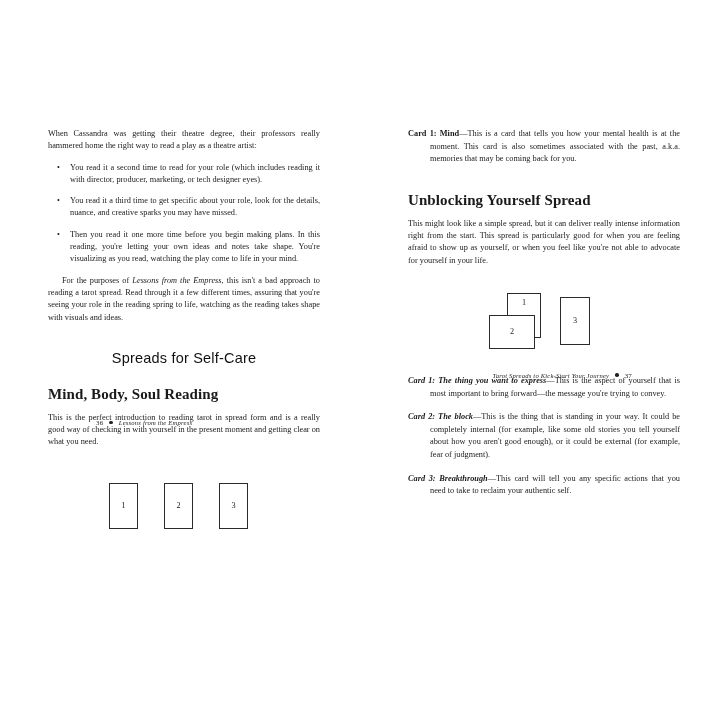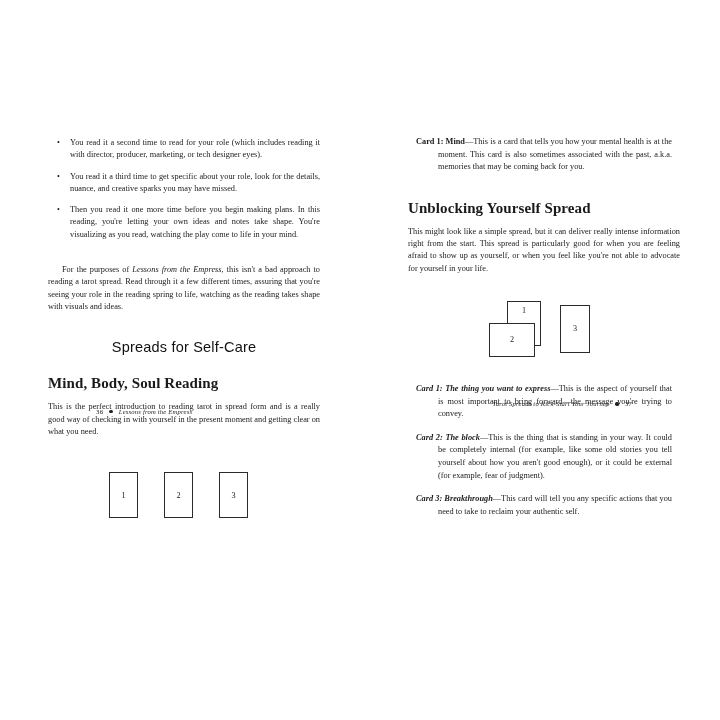--- a/index.html
+++ b/index.html
@@ -31,21 +31,21 @@
   .page-right { left: 408px; }
 
   p {
     margin: 0 0 0 0;
     font-size: 8.3px;
     line-height: 12.3px;
     text-align: justify;
     text-justify: inter-word;
   }
   p.indent { text-indent: 14px; }
-  p.space-above { margin-top: 23px; }
+  p.space-above { margin-top: 9px; }
 
   ul.bullets {
     margin: 9px 0 0 0;
     padding: 0 0 0 0;
     list-style: none;
   }
   ul.bullets li {
     position: relative;
     padding-left: 22px;
     margin-bottom: 9px;
@@ -56,21 +56,21 @@
   ul.bullets li::before {
     content: "\2022";
     position: absolute;
     left: 9px;
     top: 0;
     font-size: 8px;
   }
   ul.bullets li:last-child { margin-bottom: 5px; }
 
   .cardlist {
-    margin: 8px;
+    margin: 0;
     padding: 0;
     list-style: none;
   }
   .cardlist li {
     margin-bottom: 11px;
     font-size: 8.3px;
     line-height: 12.6px;
     text-align: justify;
     padding-left: 22px;
     text-indent: -22px;
@@ -160,20 +160,21 @@
   }
   .footer-title { font-style: italic; }
 </style>
 </head>
 <body>
 
 <div class="page-spread">
 
   <div class="page page-left">
 
+    <p>When Cassandra was getting their theatre degree, their professors really hammered home the right way to read a play as a theatre artist:</p>
 
     <ul class="bullets">
       <li>You read it a second time to read for your role (which includes reading it with director, producer, marketing, or tech designer eyes).</li>
       <li>You read it a third time to get specific about your role, look for the details, nuance, and creative sparks you may have missed.</li>
       <li>Then you read it one more time before you begin making plans. In this reading, you're letting your own ideas and notes take shape. You're visualizing as you read, watching the play come to life in your mind.</li>
     </ul>
 
     <p class="indent space-above"><span>For the purposes of </span><em>Lessons from the Empress</em><span>, this isn't a bad approach to reading a tarot spread. Read through it a few different times, assuring that you're seeing your role in the reading spring to life, watching as the reading takes shape with visuals and ideas.</span></p>
 
     <h2 class="section-title">Spreads for Self-Care</h2>

